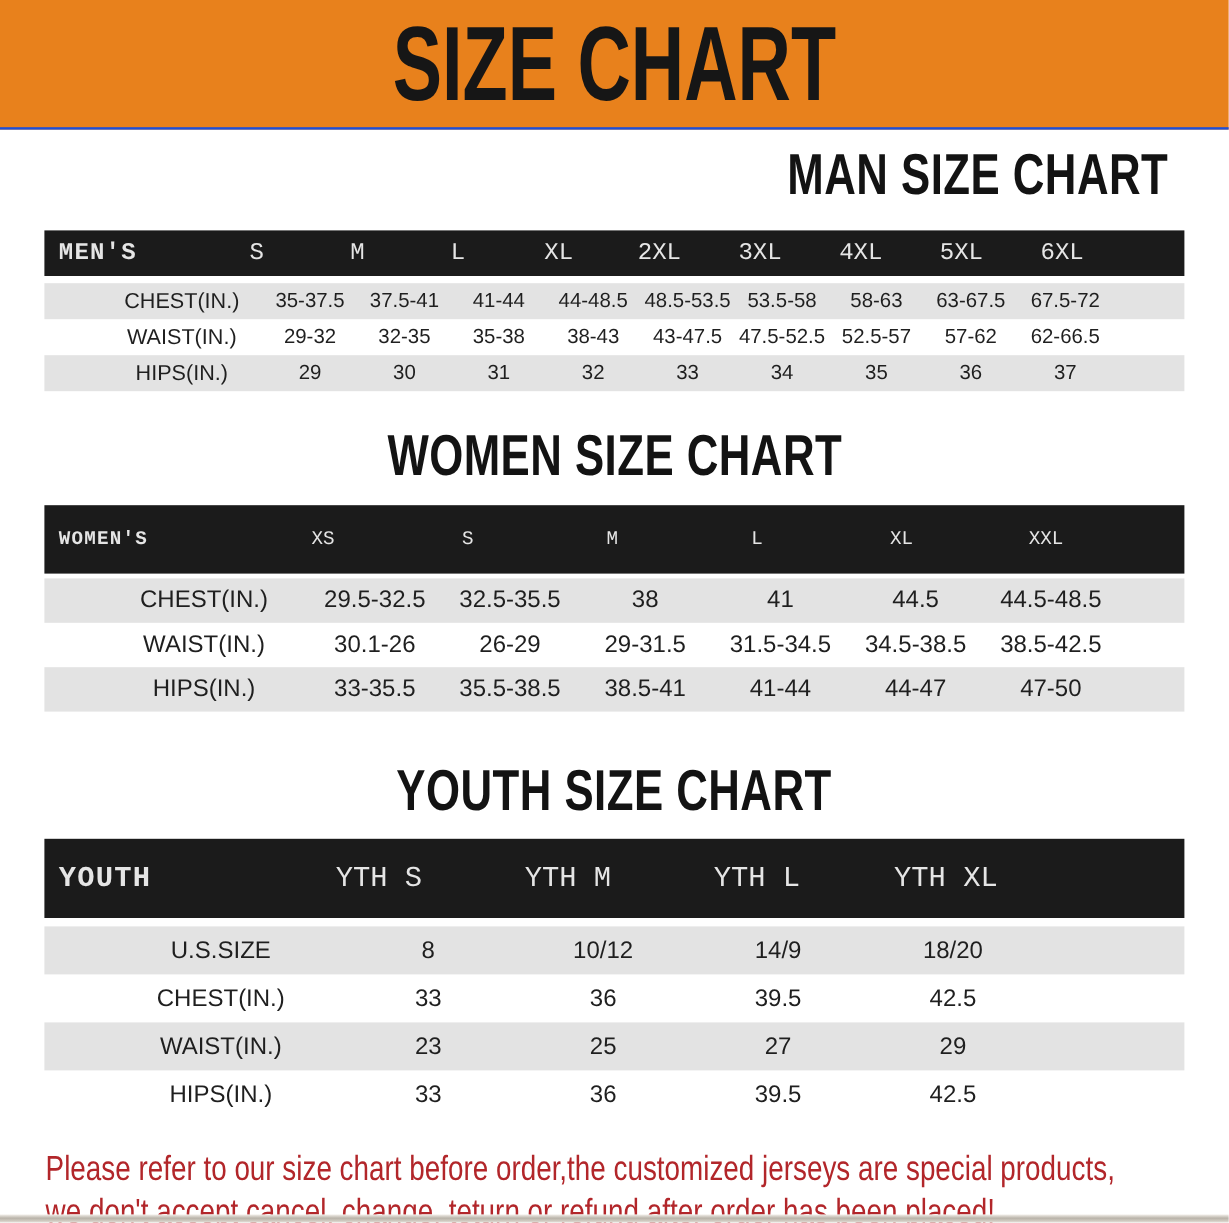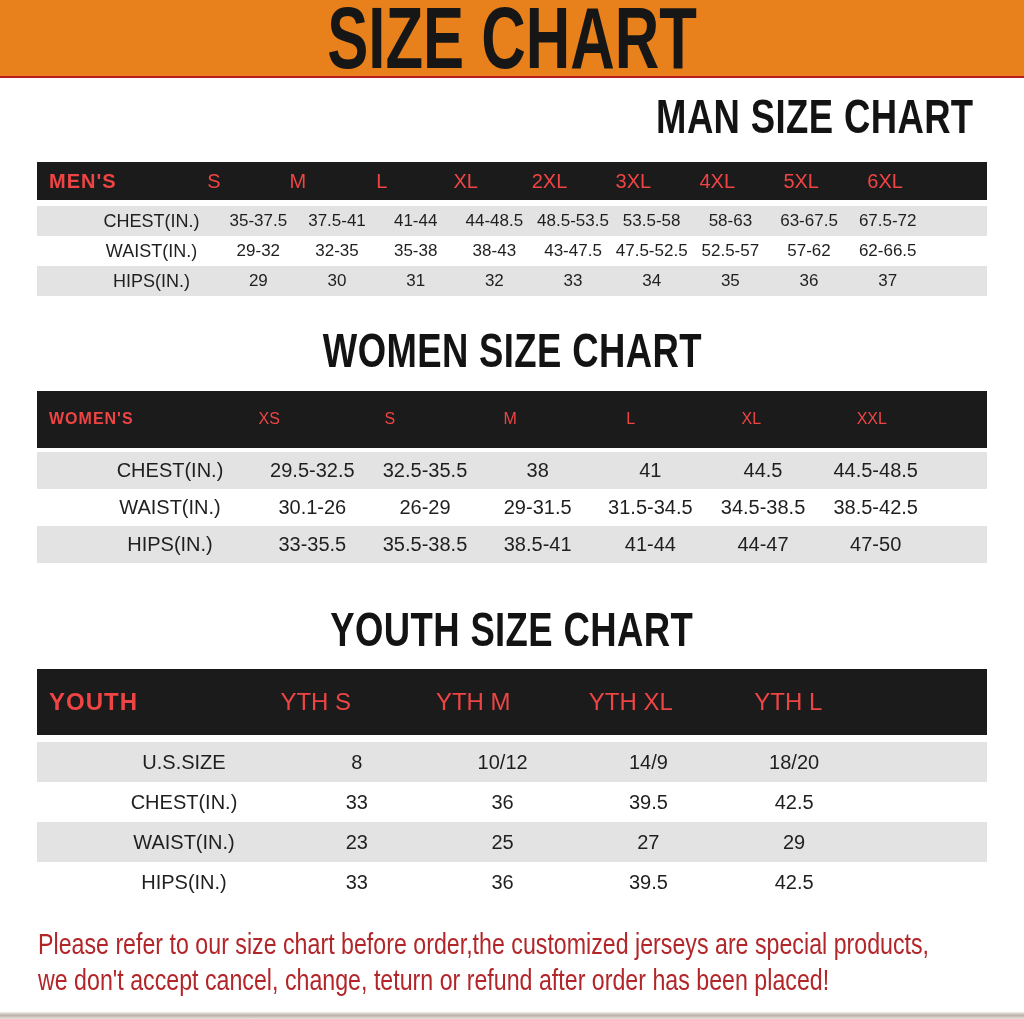--- a/index.html
+++ b/index.html
@@ -2,40 +2,40 @@
 <html><head>
 <meta charset="utf-8">
 <style>
   html,body{margin:0;padding:0;}
   body{
     width:1024px;height:1019px;overflow:hidden;background:#ffffff;
     font-family:"Liberation Sans",sans-serif;position:relative;
   }
   
   .banner{
-    height:78px;background:#e8811c;display:flex;align-items:center;justify-content:center;
-    border-bottom:2px solid #b91c1c;box-sizing:border-box;
+    height:108px;background:#e8811c;display:flex;align-items:center;justify-content:center;
+    border-bottom:2px solid #1d4ed8;box-sizing:border-box;
   }
   .banner .banner-title{
     display:inline-block;font-size:88px;font-weight:bold;color:#161616;line-height:1;
     transform:scaleX(0.70);letter-spacing:0px;white-space:nowrap;
   }
   
   .section-title{text-align:center;margin:0;line-height:1.05;}
   .section-title .t{
     display:inline-block;font-size:48px;font-weight:bold;color:#131313;
     transform:scaleX(0.76);white-space:nowrap;letter-spacing:0.5px;
   }
   .men-title{margin-top:14px;text-align:right;}
   .women-title{margin-top:30px;}
   .youth-title{margin-top:42px;}
   
   .sizetable{margin:0 37px;}
   .thead{
-    display:flex;align-items:center;background:#1b1b1b;color:#ef4444;
+    display:flex;align-items:center;background:#1b1b1b;color:#e5e5e5;font-family:Liberation Mono, monospace;
   }
   .hcell{flex:1 1 0;text-align:center;white-space:nowrap;}
   .corner{text-align:left;font-weight:bold;box-sizing:border-box;padding-left:12px;flex:0 0 auto;}
   .hfill,.rfill{flex:0 0 auto;}
   .tbody{}
   .trow{display:flex;align-items:center;}
   .trow:nth-child(odd){background:#e3e3e3;}
   .cell{flex:1 1 0;text-align:center;color:#1f1f1f;white-space:nowrap;}
   .rlabel{flex:0 0 auto;box-sizing:border-box;text-align:center;color:#1f1f1f;white-space:nowrap;margin-left:47px;}
   
@@ -190,22 +190,22 @@
       </div>
     </div>
   </div>
 
 <h2 class="section-title youth-title"><span class="t">YOUTH SIZE CHART</span></h2>
 <div class="sizetable youth">
     <div class="thead" style="background: rgb(27, 27, 27);">
       <div class="hcell corner">YOUTH</div>
       <div class="hcell">YTH S</div>
       <div class="hcell">YTH M</div>
+      <div class="hcell">YTH L</div>
       <div class="hcell">YTH XL</div>
-      <div class="hcell">YTH L</div>
       <div class="hfill"></div>
     </div>
     <div class="tbody">
       <div class="trow">
         <div class="rlabel">U.S.SIZE</div>
         <div class="cell">8</div>
         <div class="cell">10/12</div>
         <div class="cell">14/9</div>
         <div class="cell">18/20</div>
         <div class="rfill"></div>

